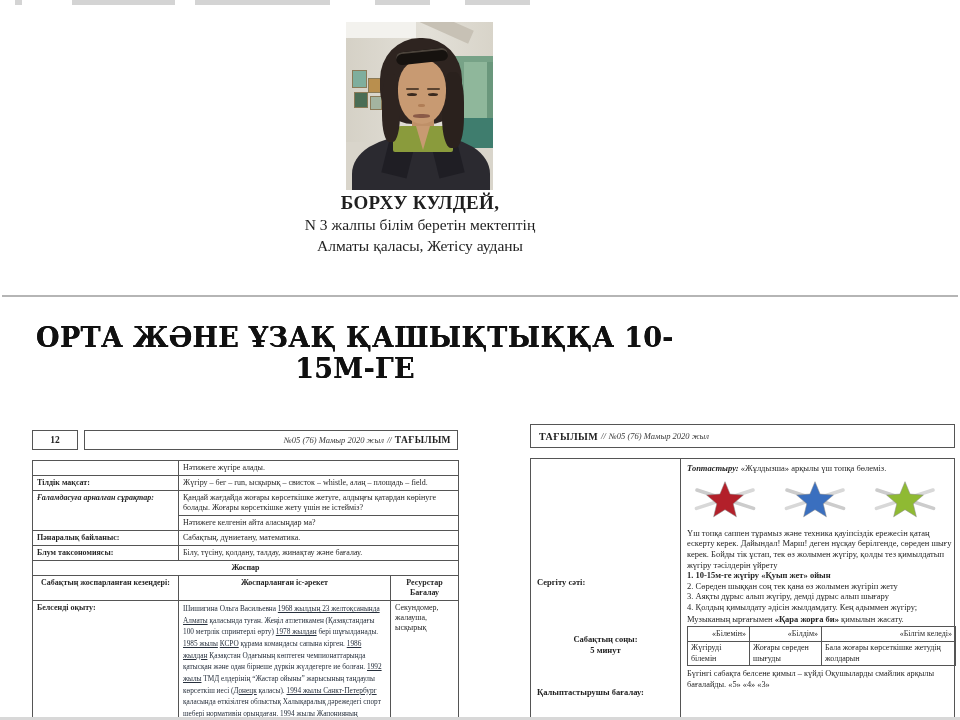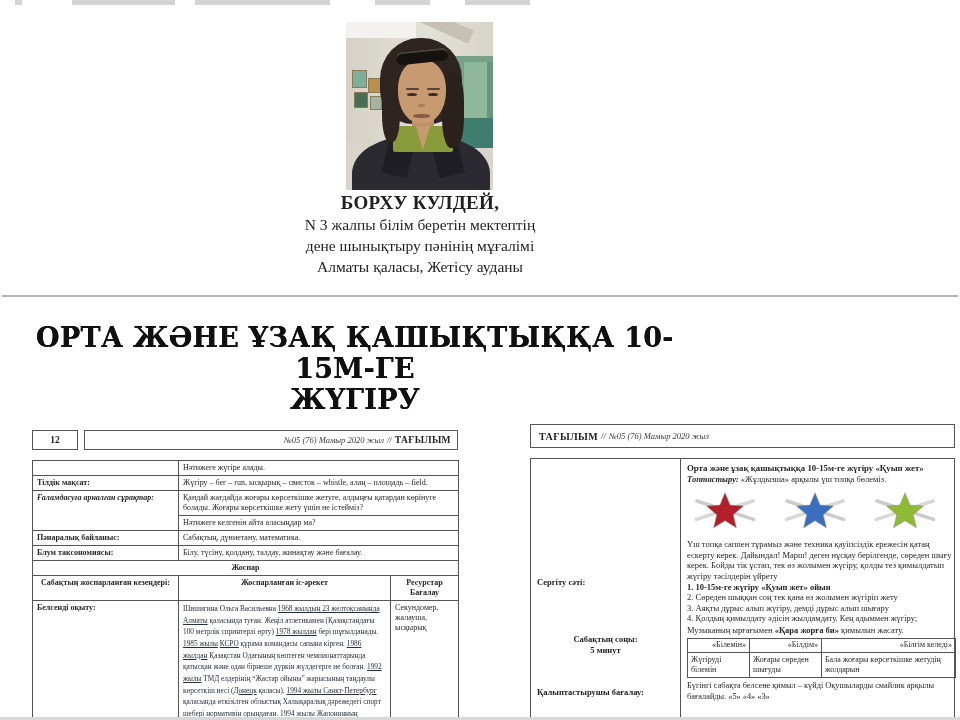--- a/index.html
+++ b/index.html
@@ -137,29 +137,27 @@
   <div class="eye e1"></div>
   <div class="eye e2"></div>
   <div class="nose"></div>
   <div class="mouth"></div>
   <div class="sung"></div>
 </div>
 
 <div class="caption">
   <div class="nm">БОРХУ КУЛДЕЙ,</div>
   <div class="ln">N 3 жалпы білім беретін мектептің</div>
-  <div class="ln">дене шынықтыру пәнінің мұғалімі</div>
   <div class="ln">Алматы қаласы, Жетісу ауданы</div>
 </div>
 
 <div class="divider"></div>
 
 <div class="main-title">
   <div>ОРТА ЖӘНЕ ҰЗАҚ ҚАШЫҚТЫҚҚА 10-15М-ГЕ</div>
-  <div>ЖҮГІРУ</div>
 </div>
 
 <div class="left-page">
   <div class="lp-head">
     <div class="num-box">12</div>
     <div class="jr-box">
       <span class="jr-issue">№05 (76) Мамыр 2020 жыл</span>
       <span class="jr-sep">//</span>
       <span class="jr-name">ТАҒЫЛЫМ</span>
     </div>
@@ -225,21 +223,20 @@
     <div class="rp-labels">
       <div class="rl" style="top:118px">Сергіту сәті:</div>
       <div class="rl center" style="top:175px">
         <div>Сабақтың соңы:</div>
         <div>5 минут</div>
       </div>
       <div class="rl" style="top:228px">Қалыптастырушы бағалау:</div>
     </div>
 
     <div class="rp-content">
-      <p class="rc-title">Орта және ұзақ қашықтыққа 10-15м-ге жүгіру «Қуып жет»</p>
       <p class="rc-group">
         <span class="gl">Топтастыру:</span><span> «Жұлдызша» арқылы үш топқа бөлеміз.</span>
       </p>
 
       <div class="stars">
         <svg viewBox="0 0 60 48">
           <rect x="-6" y="21" width="72" height="4" rx="2" fill="#cccccc" transform="rotate(18 30 24)"></rect>
           <rect x="-6" y="21" width="72" height="4" rx="2" fill="#d8d8d8" transform="rotate(-18 30 24)"></rect>
           <path stroke="#8c8c8c" stroke-width="0.6" d="M30 3 L35.8 17.2 L51 18.4 L39.4 28.3 L43 43.2 L30 35 L17 43.2 L20.6 28.3 L9 18.4 L24.2 17.2 Z" fill="#b3202a"></path>
         </svg>

